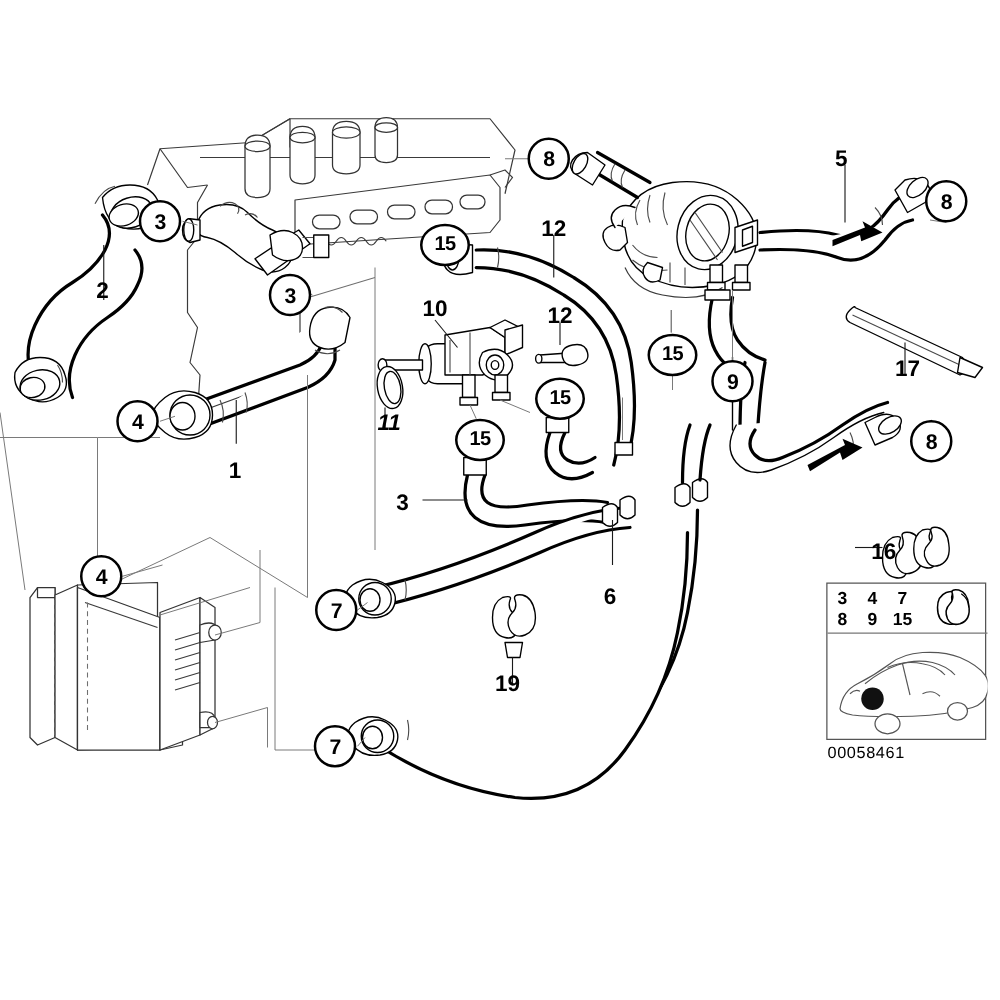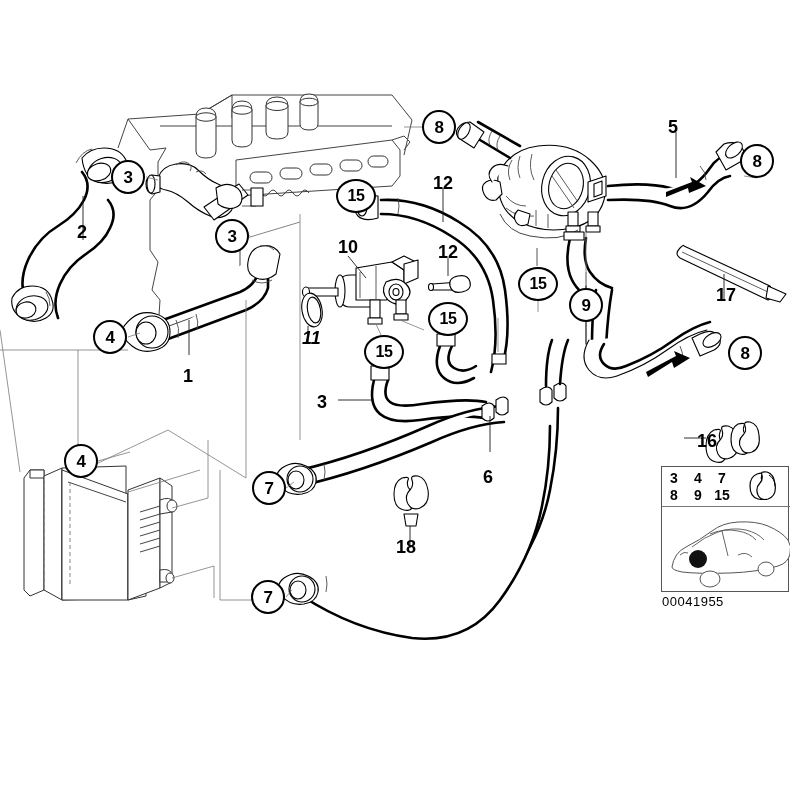--- a/index.html
+++ b/index.html
@@ -487,21 +487,21 @@
   <div class="plabel" style="left:77px;top:223px;"><span>2</span></div>
   <div class="plabel" style="left:668px;top:118px;"><span>5</span></div>
   <div class="plabel" style="left:483px;top:468px;"><span>6</span></div>
   <div class="plabel" style="left:338px;top:238px;"><span>10</span></div>
   <div class="plabel" style="left:302px;top:329px;font-style:italic;"><span>11</span></div>
   <div class="plabel" style="left:438px;top:243px;"><span>12</span></div>
   <div class="plabel" style="left:433px;top:174px;"><span>12</span></div>
   <div class="plabel" style="left:317px;top:393px;"><span>3</span></div>
   <div class="plabel" style="left:697px;top:432px;text-align:center;"><span>16</span></div>
   <div class="plabel" style="left:716px;top:286px;text-align:center;"><span>17</span></div>
-  <div class="plabel" style="left:396px;top:538px;"><span>18</span></div>
+  <div class="plabel" style="left:396px;top:538px;"><span>19</span></div>
 
   <div id="legend">
     <div class="lbox">
       <div class="lnums">
         <div class="numcol">
           <span>3</span>
           <span>8</span>
         </div>
         <div class="numcol">
           <span>4</span>
@@ -526,21 +526,21 @@
           <path d="M48,27 q14,-6 28,-3 q12,2 18,9" fill="none" stroke="#555" stroke-width="0.9"></path>
           <path d="M60,24 L66,49" fill="none" stroke="#555" stroke-width="0.9"></path>
           <path d="M18,48 q4,-4 8,-2" fill="none" stroke="#555" stroke-width="0.9"></path>
           <path d="M76,48 q8,-4 14,2" fill="none" stroke="#555" stroke-width="0.9"></path>
           <ellipse cx="48" cy="72" rx="10" ry="8" fill="#fff" stroke="#555" stroke-width="1"></ellipse>
           <ellipse cx="104" cy="62" rx="8" ry="7" fill="#fff" stroke="#555" stroke-width="1"></ellipse>
           <circle cx="36" cy="52" r="9" fill="#111"></circle>
         </svg>
       </div>
     </div>
-    <div class="code">00041955</div>
+    <div class="code">00058461</div>
   </div>
 
   <div id="footer">
     
     
   </div>
 
 </div>
 
 </body></html>

